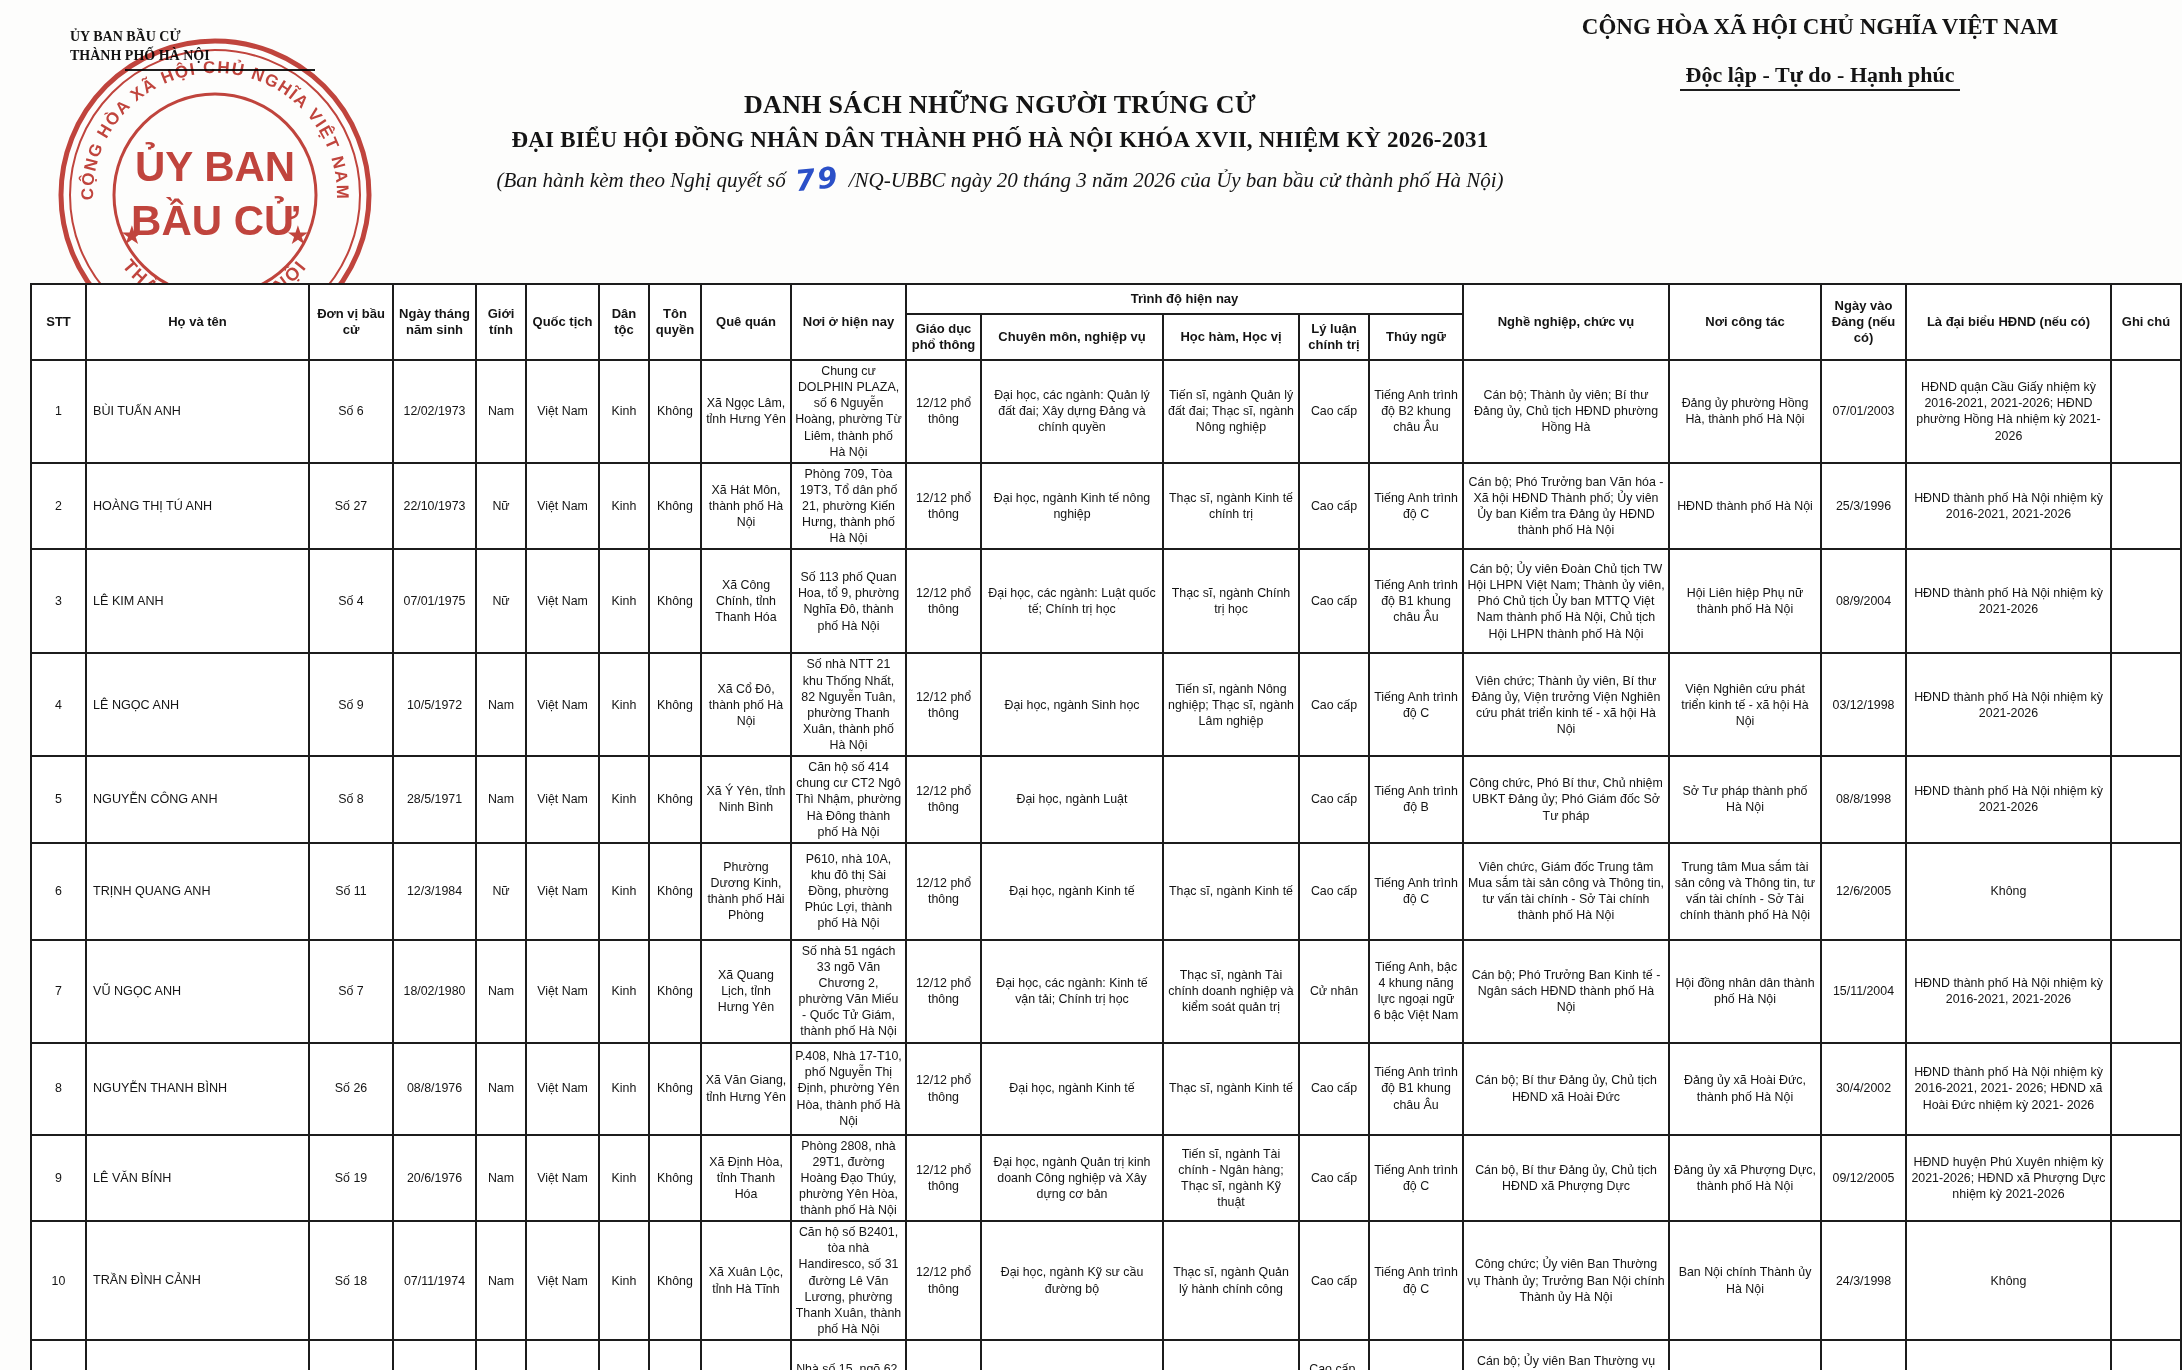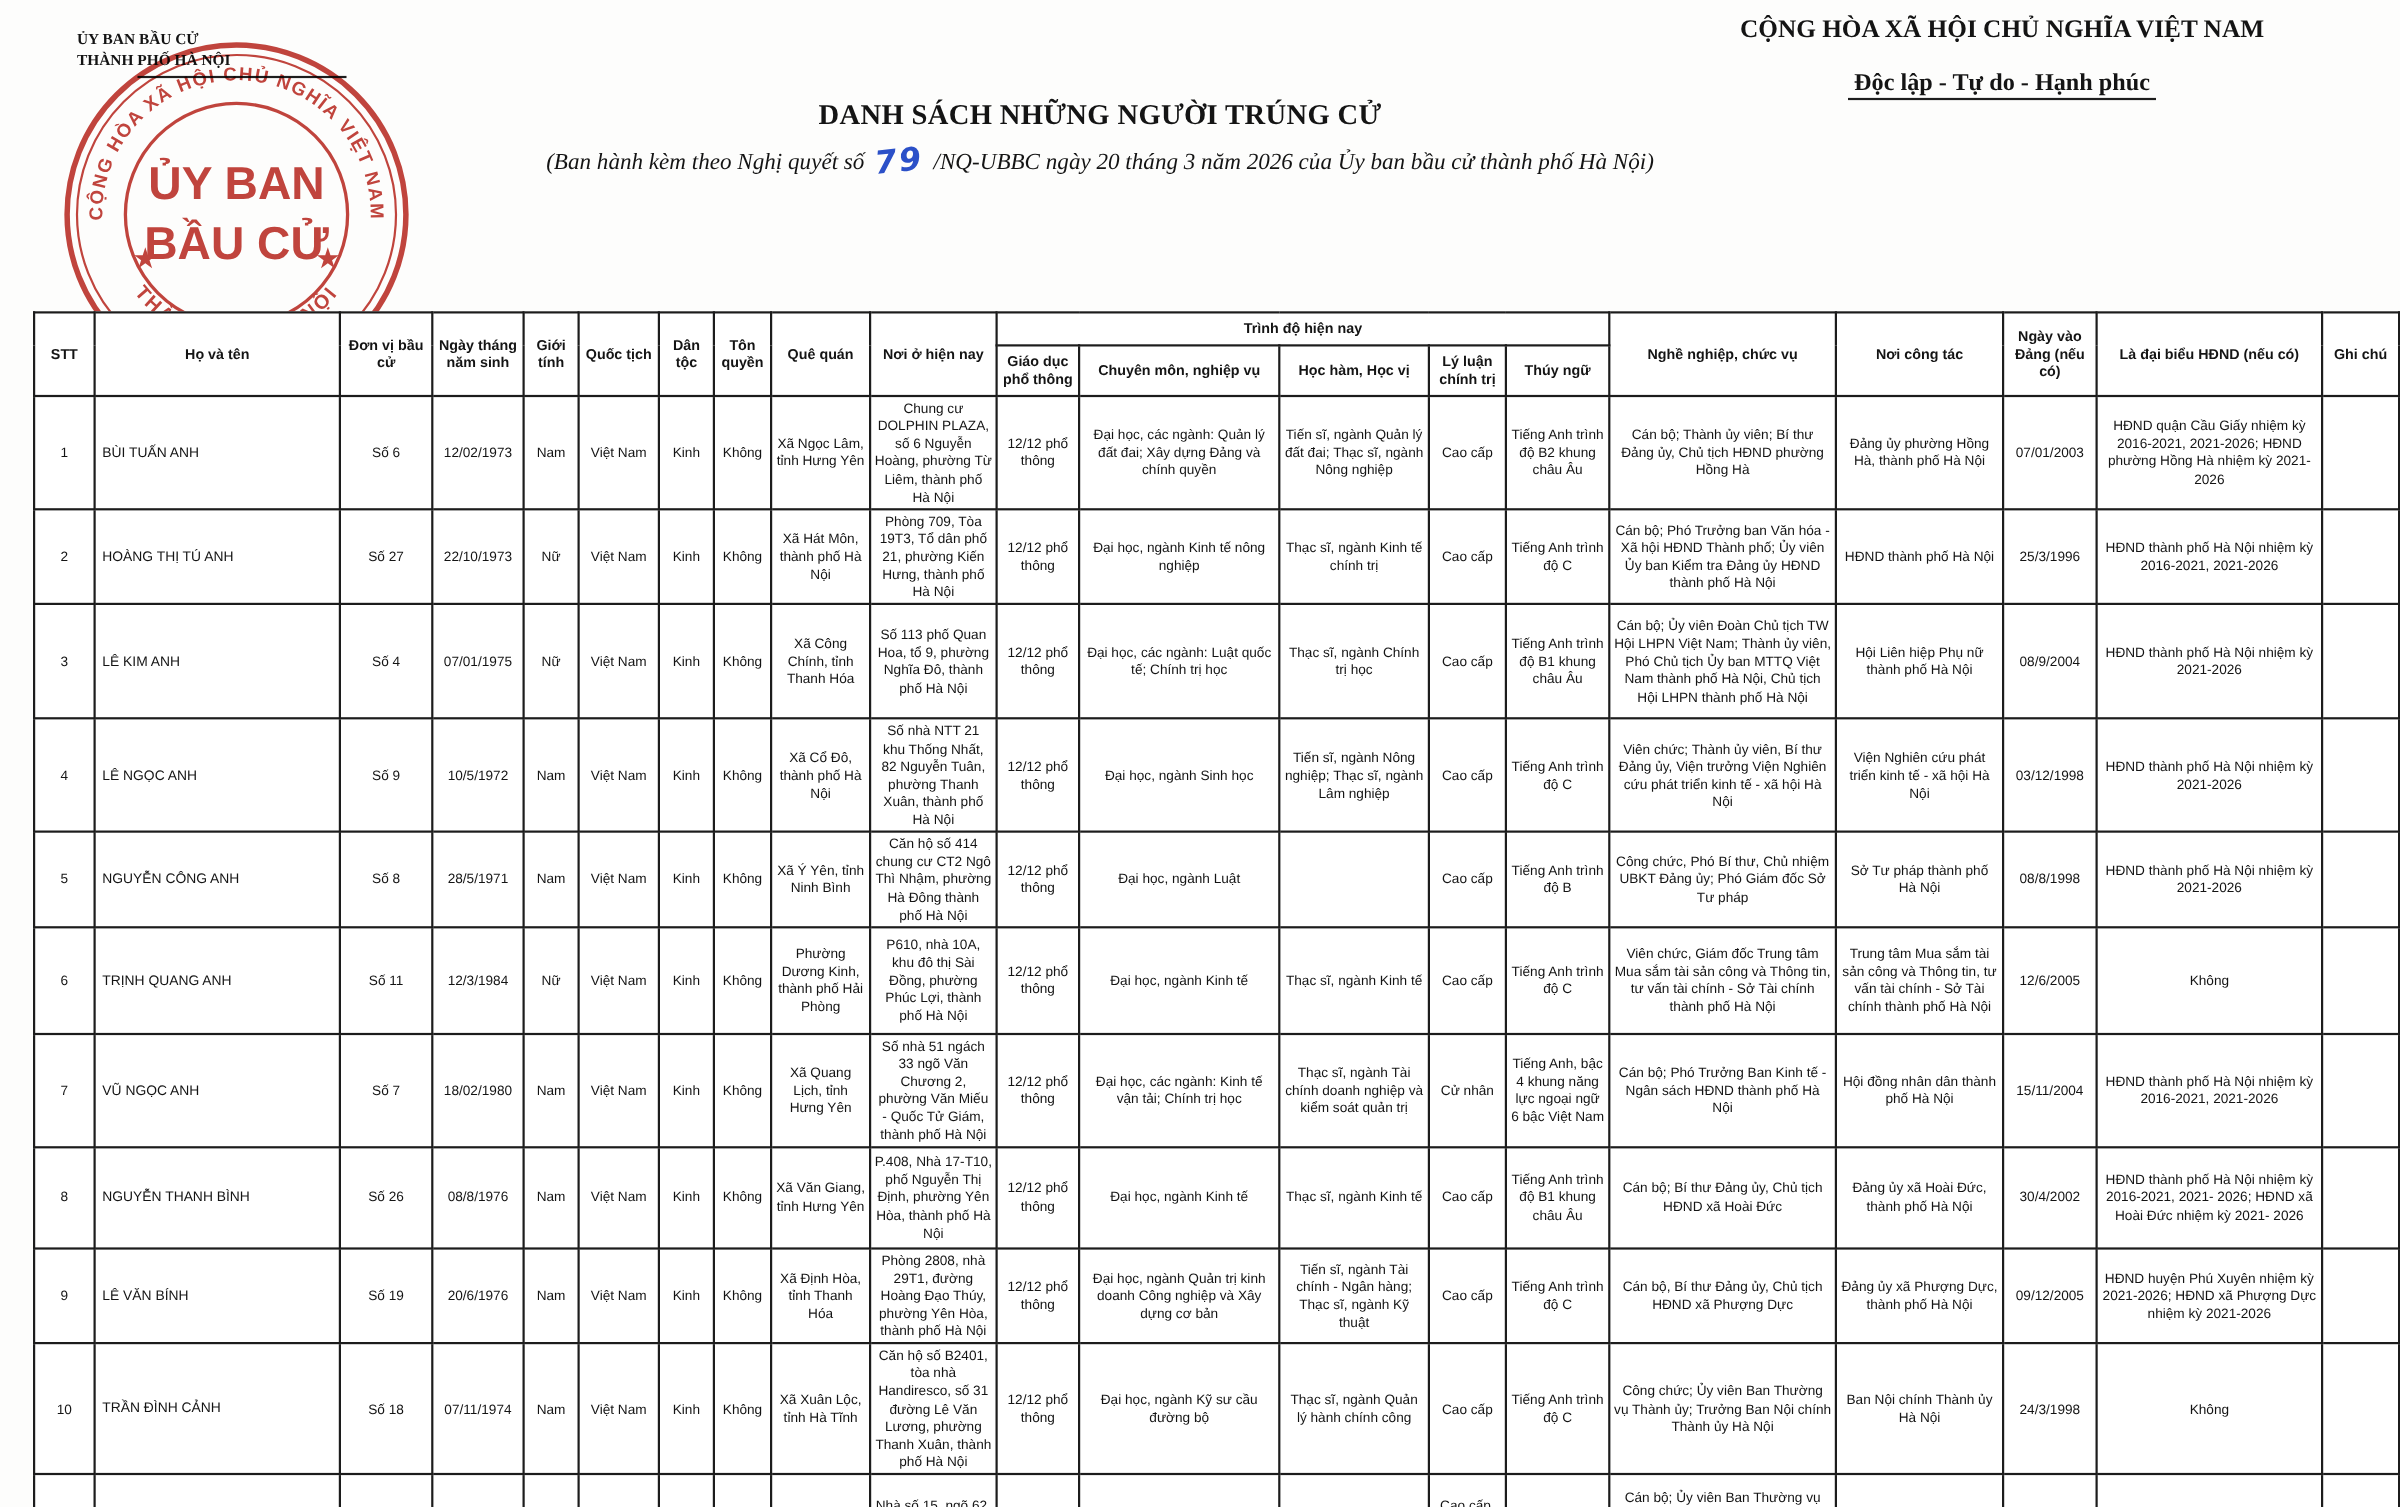--- a/index.html
+++ b/index.html
@@ -109,20 +109,21 @@
     <textPath href="#arcBot" startOffset="50%" text-anchor="middle">THÀNH PHỐ HÀ NỘI</textPath>
   </text>
   <text x="167" y="153" text-anchor="middle" fill="#bf3a32" font-family="Liberation Sans, sans-serif" font-weight="bold" font-size="42">ỦY BAN</text>
   <text x="167" y="207" text-anchor="middle" fill="#bf3a32" font-family="Liberation Sans, sans-serif" font-weight="bold" font-size="42">BẦU CỬ</text>
   <text x="84" y="216" text-anchor="middle" fill="#bf3a32" font-size="26">★</text>
   <text x="250" y="216" text-anchor="middle" fill="#bf3a32" font-size="26">★</text>
 </svg>
 
 <div class="title-block">
   <div class="title-l1">DANH SÁCH NHỮNG NGƯỜI TRÚNG CỬ</div>
+  <div class="title-l2">ĐẠI BIỂU HỘI ĐỒNG NHÂN DÂN THÀNH PHỐ HÀ NỘI KHÓA XVII, NHIỆM KỲ 2026-2031</div>
   <div class="title-l3">
     <span>(Ban hành kèm theo Nghị quyết số</span>
     <span class="hand-number">79</span>
     <span>/NQ-UBBC ngày 20 tháng 3 năm 2026 của Ủy ban bầu cử thành phố Hà Nội)</span>
   </div>
 </div>
 
 <table class="main">
   <colgroup>
     <col style="width:55px">

